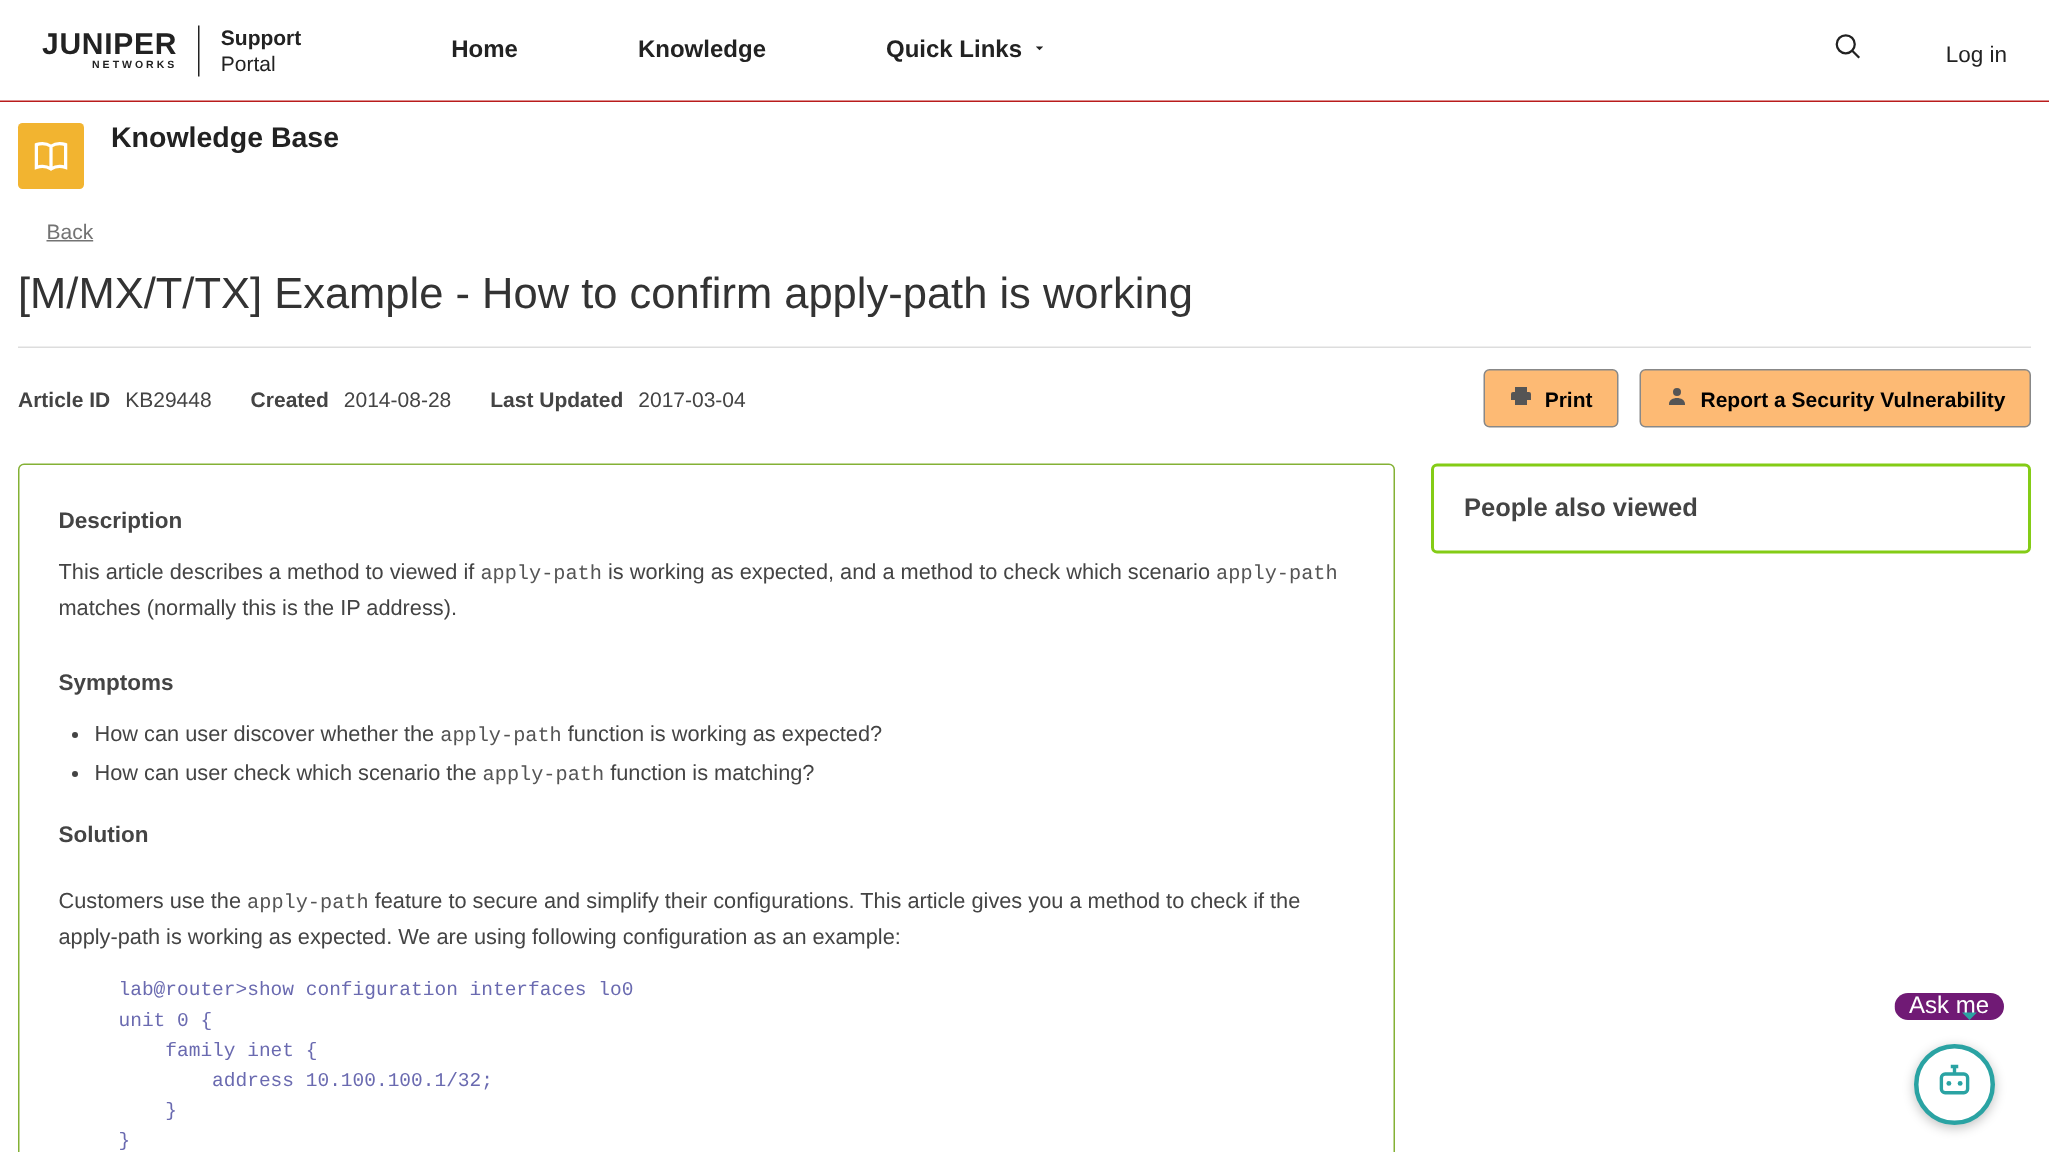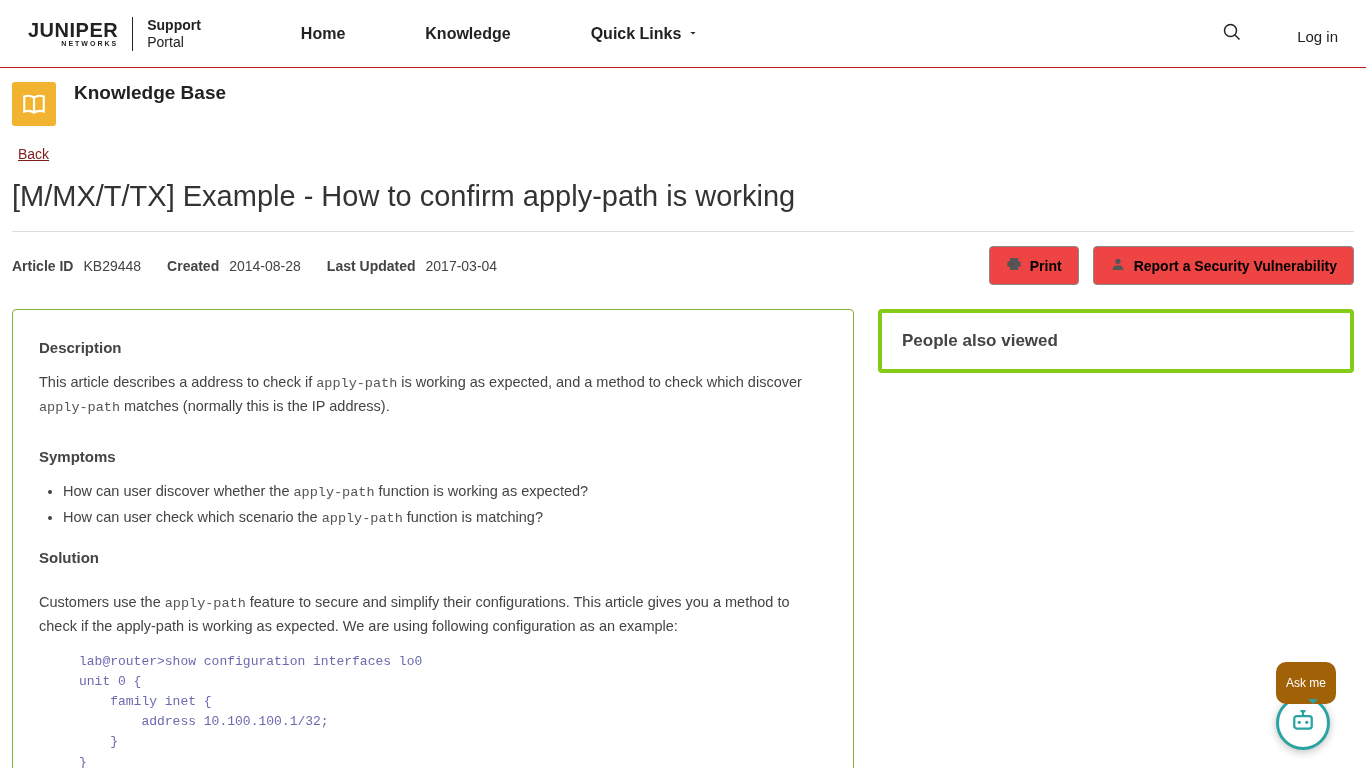--- a/index.html
+++ b/index.html
@@ -19,47 +19,47 @@
   .search-icon svg { width:18px; height:18px; }
   .login { font-size:15px; cursor:pointer; }
   
   
   .kb-banner { display:flex; align-items:flex-start; gap:18px; padding:14px 12px; }
   .kb-icon { width:44px; height:44px; background:#f2b430; border-radius:3px; display:flex; align-items:center; justify-content:center; }
   .kb-title { font-size:19px; font-weight:700; }
   
   
   .wrap { padding: 0 12px; }
-  .back-link { color:#7f1d1d; text-decoration:underline; font-size:14px; display:inline-block; margin: 6px 6px 18px; cursor:pointer; }
+  .back-link { color:#737373; text-decoration:underline; font-size:14px; display:inline-block; margin: 6px 19px 18px; cursor:pointer; }
   .article-title { font-size:29px; font-weight:400; color:#333; margin: 0 0 18px; }
   hr.rule { border:none; border-top:1px solid #ddd; margin-bottom:14px; }
   
   
   .meta-row { display:flex; align-items:center; margin-bottom:24px;gap:48px; }
   .meta { display:flex; gap:26px; font-size:14px; color:#444; }
   .meta b { font-weight:700; margin-right:10px; }
   .actions { margin-left:auto; display:flex; gap:14px; }
-  .btn { border:1px solid #888; background:#ef4444; border-radius:4px; padding:9px 16px; font-size:14px; font-weight:700; display:flex; align-items:center; gap:8px; cursor:pointer; }
+  .btn { border:1px solid #888; background:#fdba74; border-radius:4px; padding:9px 16px; font-size:14px; font-weight:700; display:flex; align-items:center; gap:8px; cursor:pointer; }
   .btn svg { width:16px; height:16px; fill:#555; }
   
   
   .cols { display:flex; gap:24px; align-items:flex-start; }
   .article-body { flex:1; border:1px solid #84b135; border-radius:4px; padding:22px 26px 30px; font-size:14.5px; line-height:1.55; color:#444; }
   .article-body h4 { color:#444; font-size:15px; font-weight:700; margin: 4px 0 12px; }
   .article-body h4.sp { margin-top:26px; }
   .article-body ul { margin:2px 0 8px 24px; }
   .article-body li { margin-bottom:2px; }
   code.inline { font-family: "Courier New", monospace; font-size:13.5px; color:#555; }
   pre.code { font-family:"Courier New",monospace; font-size:13px; color:#6a6ab0; margin:14px 0 0 40px; line-height:1.55; white-space:pre; }
-  .side { width:476px; border:4px solid #84cc16; border-radius:4px; padding:18px 20px; }
+  .side { width:400px; border:2px solid #84cc16; border-radius:4px; padding:18px 20px; }
   .side-title { font-size:17px; font-weight:700; color:#444; }
   
   
   .chat { position:fixed; right:36px; bottom:18px; }
-  .chat-bubble { position:absolute; top:-34px; right:-6px; background:#a16207; color:#fff; font-size:12px; padding:14px 10px; border-radius:10px; white-space:nowrap; }
+  .chat-bubble { position:absolute; top:-34px; right:-6px; background:#701a75; color:#fff; font-size:16px; padding:0 10px; border-radius:10px; white-space:nowrap; }
   .chat-bubble::after { content:""; position:absolute; bottom:-5px; right:18px; border:5px solid transparent; border-top-color:#2aa3a3; }
   .chat-btn { width:54px; height:54px; border-radius:50%; background:#fff; border:3px solid #2aa3a3; display:flex; align-items:center; justify-content:center; box-shadow:0 2px 8px rgba(0,0,0,.25); cursor:pointer; }
 </style>
 </head>
 <body>
 
 <div class="topbar">
   <div class="logo-block">
     <div class="logo-juniper">
       <span>JUNIPER</span>
@@ -129,21 +129,21 @@
             </svg></span>
         <span>Report a Security Vulnerability</span>
       </button>
     </div>
   </div>
 
   <div class="cols">
     <div class="article-body">
       <h4>Description</h4>
       <p>
-        <span>This article describes a address to check if </span><code class="inline">apply-path</code><span> is working as expected, and a method to check which discover </span><code class="inline">apply-path</code><span> matches (normally this is the IP address).</span>
+        <span>This article describes a method to viewed if </span><code class="inline">apply-path</code><span> is working as expected, and a method to check which scenario </span><code class="inline">apply-path</code><span> matches (normally this is the IP address).</span>
       </p>
 
       <h4 class="sp">Symptoms</h4>
       <ul>
         <li><span>How can user discover whether the </span><code class="inline">apply-path</code><span> function is working as expected?</span></li>
         <li><span>How can user check which scenario the </span><code class="inline">apply-path</code><span> function is matching?</span></li>
       </ul>
 
       <h4 class="sp" style="margin-top:16px;">Solution</h4>
       <p style="margin-top:22px;">

